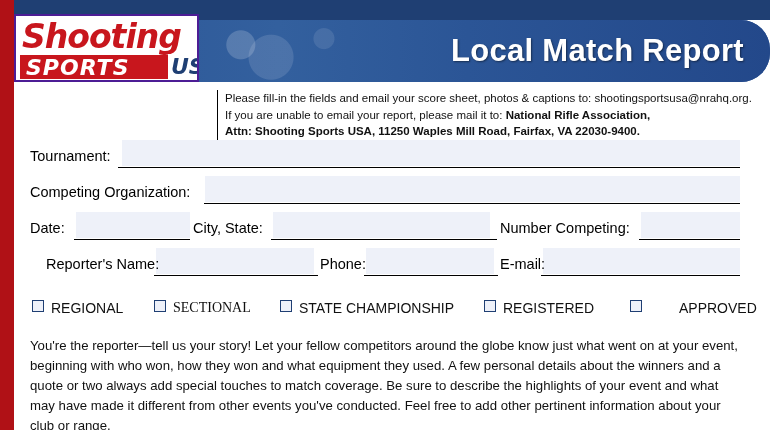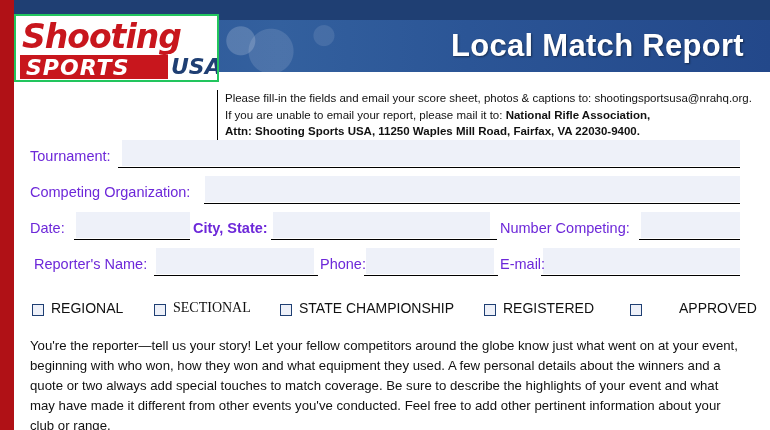--- a/index.html
+++ b/index.html
@@ -35,23 +35,24 @@
     top: 0;
     width: 756px;
     height: 20px;
     background: #1f3f73;
   }
   .header {
     position: absolute;
     left: 14px;
     top: 20px;
     width: 756px;
-    height: 52px;
+    height: 62px;
     background: #2b5596;
     overflow: hidden;
+    border-radius: 29px;
   }
   .header-texture {
     position: absolute;
     inset: 0;
     background:
       radial-gradient(circle at 30% 40%, rgba(255,255,255,0.18) 0 14px, rgba(255,255,255,0) 15px),
       radial-gradient(circle at 34% 60%, rgba(255,255,255,0.12) 0 22px, rgba(255,255,255,0) 23px),
       radial-gradient(circle at 41% 30%, rgba(255,255,255,0.10) 0 10px, rgba(255,255,255,0) 11px),
       linear-gradient(90deg, #2b5596 0%, #33609e 35%, #2b5596 60%, #23488a 100%);
   }
@@ -65,24 +66,24 @@
     font-weight: bold;
     letter-spacing: 0.3px;
     white-space: nowrap;
     text-shadow: 1px 1px 2px rgba(0,0,0,0.45);
   }
   
   .logo-box {
     position: absolute;
     left: 14px;
     top: 14px;
-    width: 205px;
+    width: 185px;
     height: 68px;
     background: #ffffff;
-    border: 2px solid #22c55e;
+    border: 2px solid #4c1d95;
     box-sizing: border-box;
     overflow: hidden;
   }
   .logo-shooting {
     position: absolute;
     left: 6px;
     top: 1px;
     font-size: 33px;
     font-weight: bold;
     font-style: italic;
@@ -147,21 +148,21 @@
     left: 30px;
     top: 140px;
     width: 710px;
   }
   .field-row {
     position: relative;
     height: 32px;
   }
   .label {
     font-size: 14.5px;
-    color: #6d28d9;
+    color: #000000;
     white-space: nowrap;
   }
   .fill {
     position: absolute;
     bottom: 6px;
     height: 1px;
     background: #000000;
   }
   .fillbox {
     position: absolute;
@@ -173,21 +174,21 @@
   .checks {
     position: absolute;
     left: 32px;
     top: 300px;
     width: 716px;
     height: 20px;
   }
   .check-item {
     position: absolute;
     display: flex;
-    align-items: flex-end;
+    align-items: flex-start;
     gap: 7px;
     font-size: 14px;
     color: #111111;
     white-space: nowrap;
   }
   .cbox {
     width: 12px;
     height: 12px;
     border: 1px solid #1f3f73;
     background: #eef1f9;
@@ -250,33 +251,33 @@
     </div>
 
     <div class="field-row" style="margin-top:4px;">
       <div class="fillbox" style="left:46px; top:0px; width:114px; height:26px;"></div>
       <div class="fillbox" style="left:243px; top:0px; width:217px; height:26px;"></div>
       <div class="fillbox" style="left:611px; top:0px; width:99px; height:26px;"></div>
 
       <span class="label abs" style="left:0; top:8px;">Date:</span>
       <div class="fill" style="left:44px; width:116px; bottom:4px;"></div>
 
-      <span class="label abs" style="left:163px; top:8px;font-weight:bold;">City, State:</span>
+      <span class="label abs" style="left:163px; top:8px;">City, State:</span>
       <div class="fill" style="left:241px; width:226px; bottom:4px;"></div>
 
       <span class="label abs" style="left:470px; top:8px;">Number Competing:</span>
       <div class="fill" style="left:609px; width:101px; bottom:4px;"></div>
     </div>
 
     <div class="field-row" style="margin-top:4px;">
       <div class="fillbox" style="left:126px; top:0px; width:158px; height:26px;"></div>
       <div class="fillbox" style="left:336px; top:0px; width:128px; height:26px;"></div>
       <div class="fillbox" style="left:513px; top:0px; width:197px; height:26px;"></div>
 
-      <span class="label abs" style="left:4px; top:8px;">Reporter's Name:</span>
+      <span class="label abs" style="left:16px; top:8px;">Reporter's Name:</span>
       <div class="fill" style="left:124px; width:164px; bottom:4px;"></div>
 
       <span class="label abs" style="left:290px; top:8px;">Phone:</span>
       <div class="fill" style="left:334px; width:134px; bottom:4px;"></div>
 
       <span class="label abs" style="left:470px; top:8px;">E-mail:</span>
       <div class="fill" style="left:511px; width:199px; bottom:4px;"></div>
     </div>
 
   </div>

